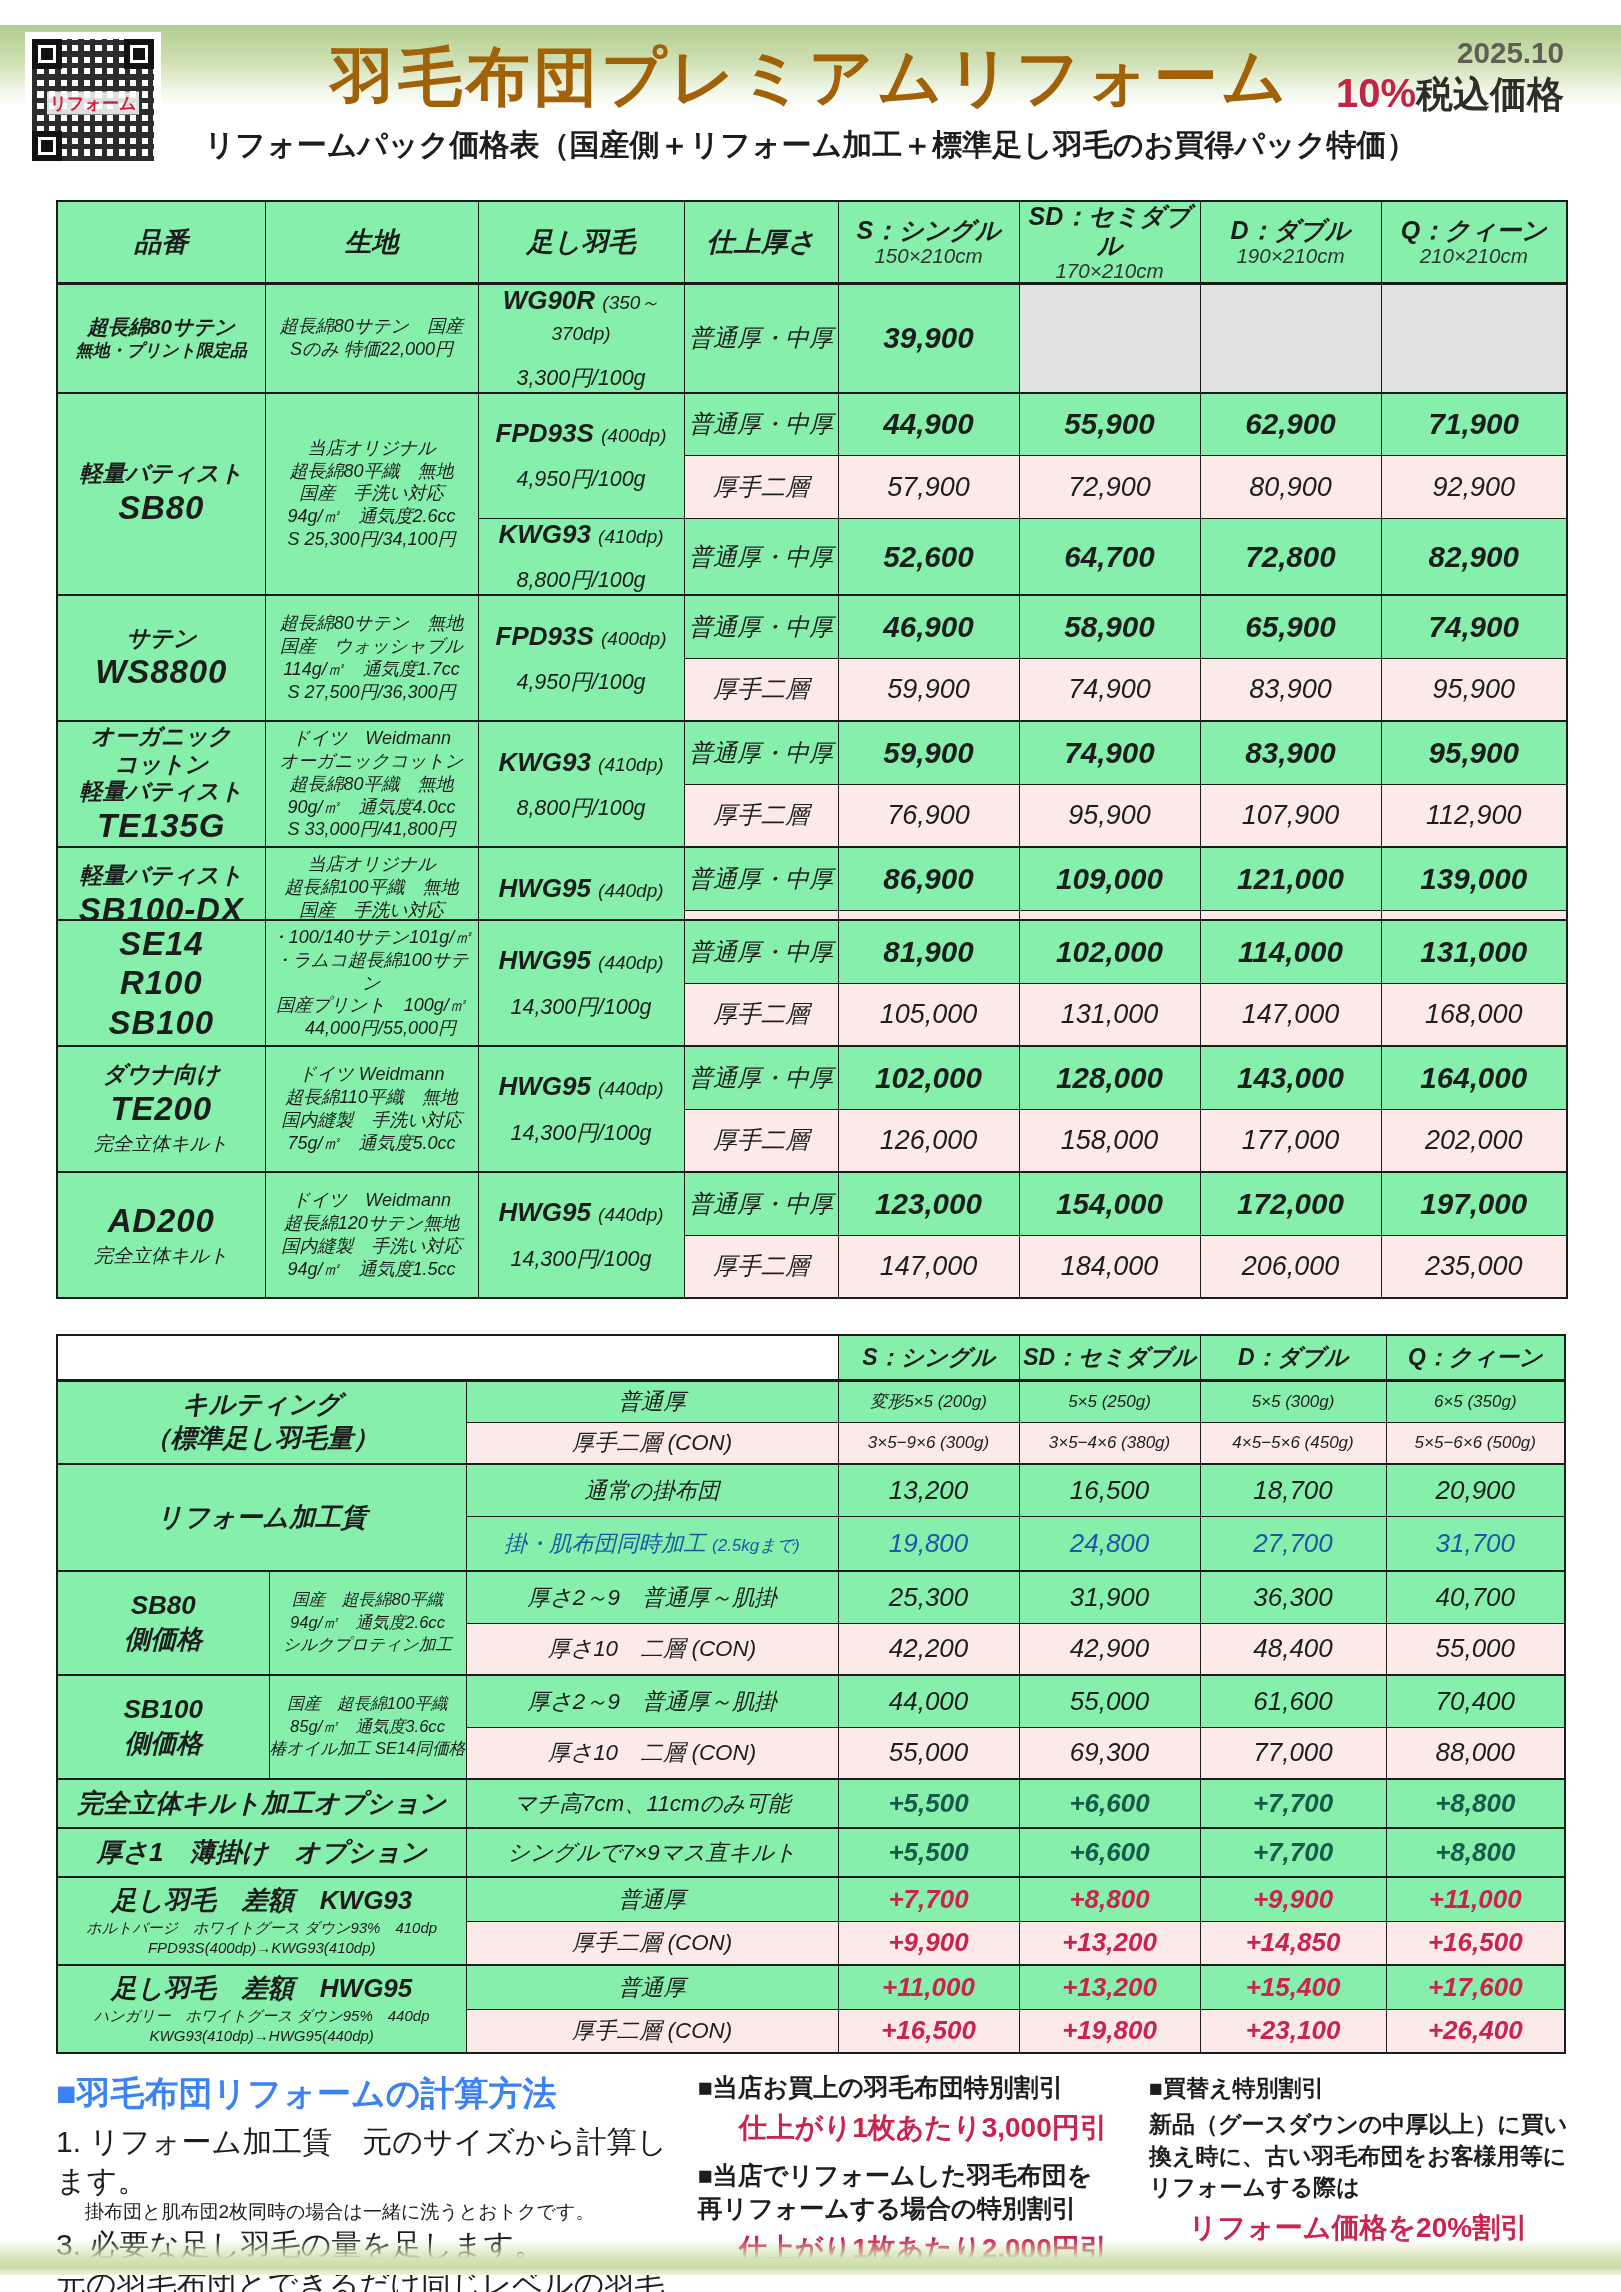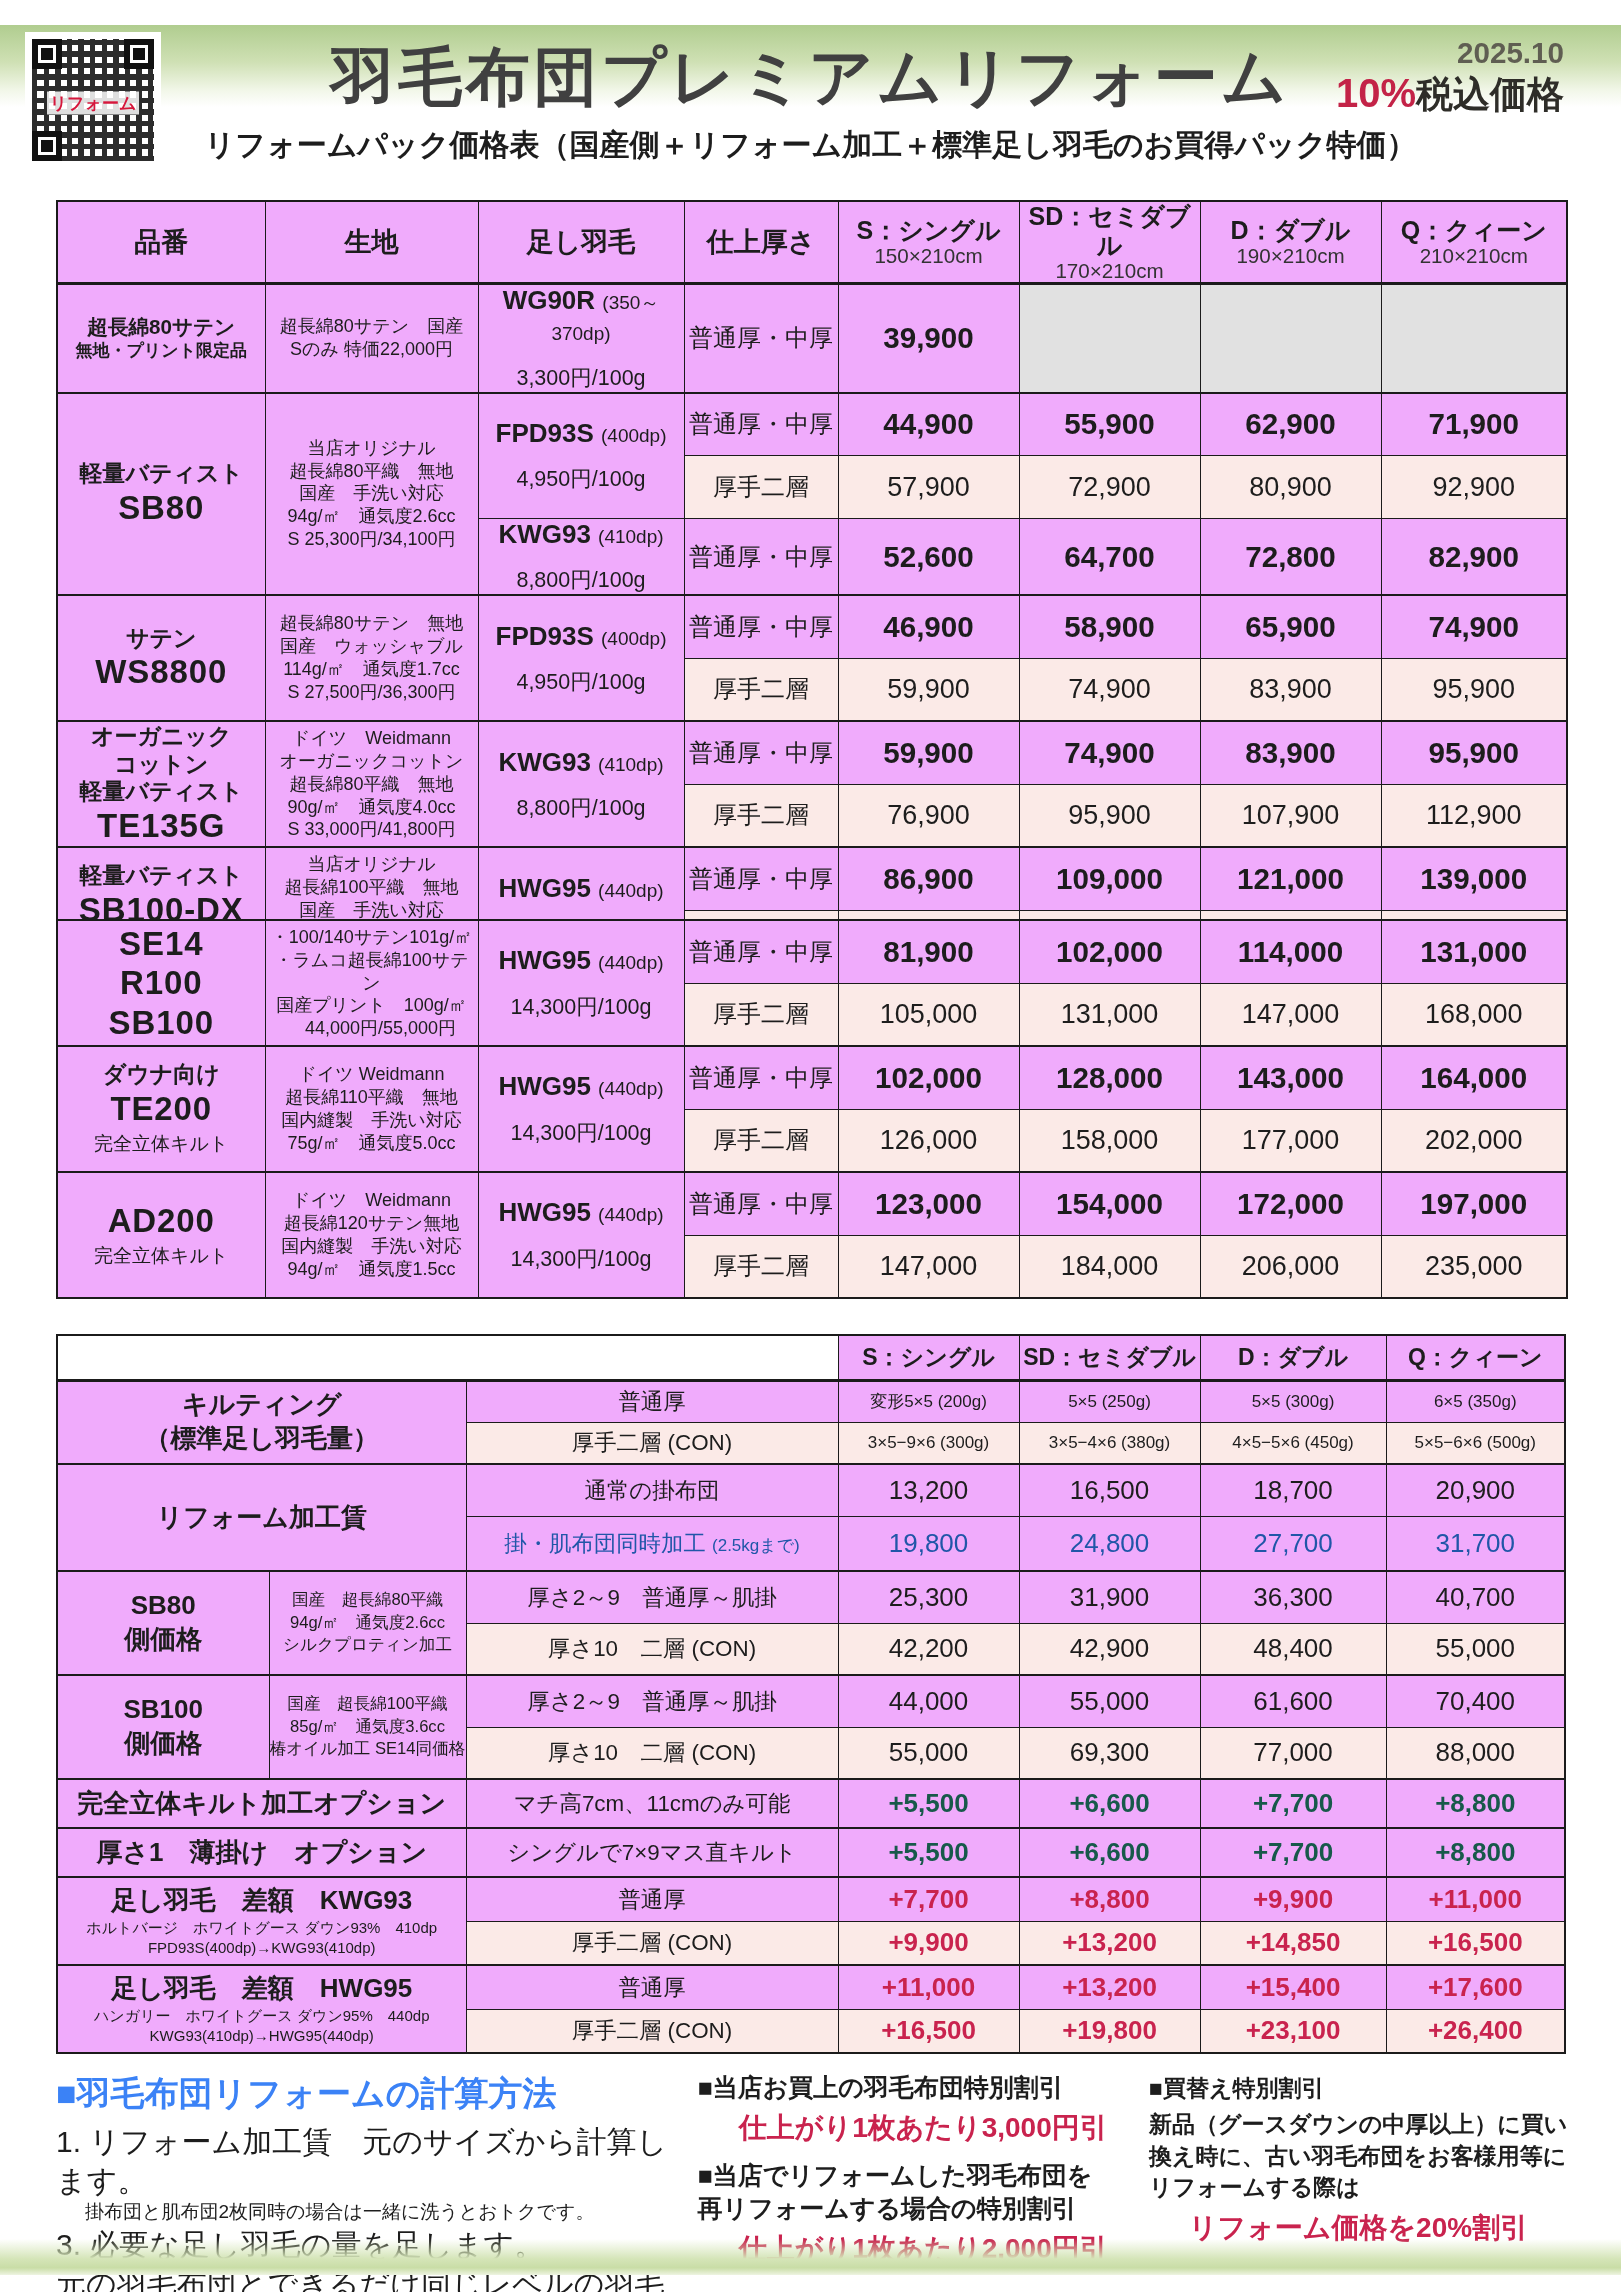--- a/index.html
+++ b/index.html
@@ -5,21 +5,21 @@
   html,body{margin:0;padding:0;background:#9e9e9e;}
   .page{
     position:relative;width:1621px;height:2293px;background:#ffffff;
     font-family:"Liberation Sans","DejaVu Sans",sans-serif;color:#1d1d1d;
     overflow:hidden;margin:0 auto;
   }
   
   .band{position:absolute;left:0;top:25px;width:1621px;height:82px;
     background:linear-gradient(180deg,#b0cd8f 0%,#cfe0b4 45%,#f2f7e9 80%,#ffffff 100%);}
   .page-title{position:absolute;left:0;top:34px;width:1621px;text-align:center;
-    font-size:64px;font-weight:700;color:#404040;letter-spacing:3.6px;}
+    font-size:64px;font-weight:700;color:#a16207;letter-spacing:3.6px;}
   .date-note{position:absolute;top:36px;right:57px;font-size:29.6px;font-weight:600;color:#5f5e52;}
   .tax-note{position:absolute;top:70px;right:57px;font-size:37px;font-weight:700;color:#2e2d28;}
   .tax-note .pct{color:#c32347;font-size:40px;}
   .subtitle{position:absolute;left:0;top:125px;width:1621px;text-align:center;
     font-size:30px;font-weight:600;color:#1d1d1d;}
   
   .qr{position:absolute;left:25px;top:32px;width:136px;height:136px;background:#fff;
     box-sizing:border-box;padding:7.2px;}
   .qr-pattern{position:absolute;left:7.2px;top:7.2px;right:7.2px;bottom:7.2px;
     background:
@@ -27,21 +27,21 @@
       repeating-linear-gradient(90deg,#161616 0 5.4px,#ffffff 5.4px 11.6px);
     opacity:.9;}
   .finder{position:absolute;width:30px;height:30px;border:6.3px solid #111;background:#fff;box-sizing:border-box;}
   .finder::before{content:"";position:absolute;left:2.7px;top:2.7px;width:12.5px;height:12.5px;background:#111;}
   .f-tl{left:7.2px;top:7.2px}.f-tr{right:7.2px;top:7.2px}.f-bl{left:7.2px;bottom:7.2px}
   .qr-label{position:absolute;left:50%;top:52%;transform:translate(-50%,-50%);
     font-size:17px;font-weight:700;color:#d6173c;background:rgba(255,255,255,.85);
     padding:0 2.7px;white-space:nowrap;}
   
   .tbl-wrap{position:absolute;left:56px;}
-  table.pt{border-collapse:collapse;table-layout:fixed;background:#f0abfc;border:2.7px solid #1b1b1b;width:1510px;}
+  table.pt{border-collapse:collapse;table-layout:fixed;background:#86efac;border:2.7px solid #1b1b1b;width:1510px;font-style:italic;}
   table.pt td{border:1.8px solid #1b1b1b;padding:0;text-align:center;vertical-align:middle;overflow:hidden;}
   table.pt td.st{border-top-width:0.9px;}
   table.pt td.gt{border-top-width:1.8px;}
   table.pt td.bt{border-top-width:2.7px;}
   tr.hrow td{border-bottom-width:3.6px !important;}
   .pink{background:#fbeae7;}
   .grey{background:#e1e1e1;}
   
   .hcell{font-size:27px;font-weight:600;}
   .hsize .l1{font-size:25px;font-weight:600;line-height:1.15;}

